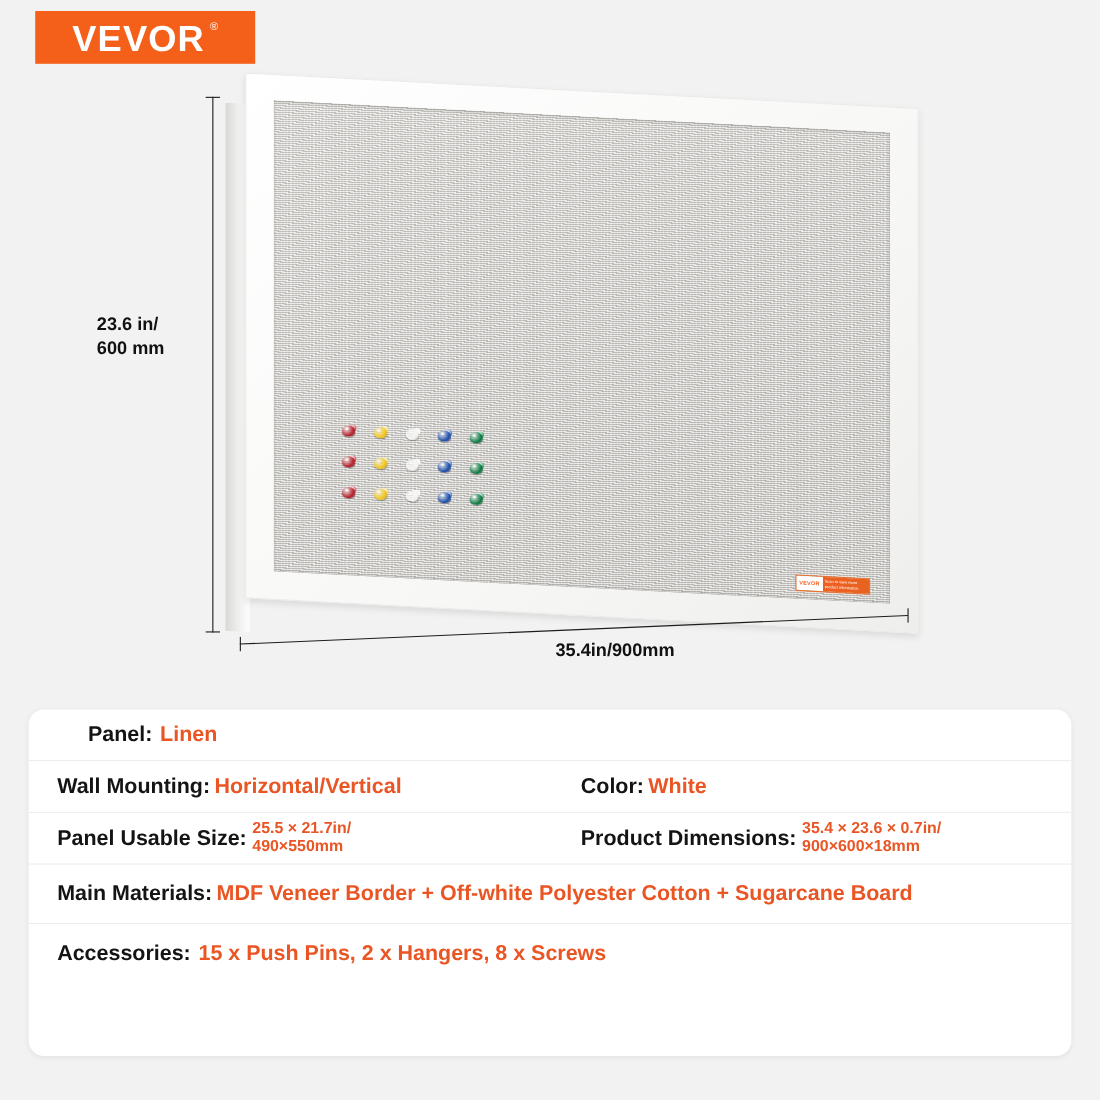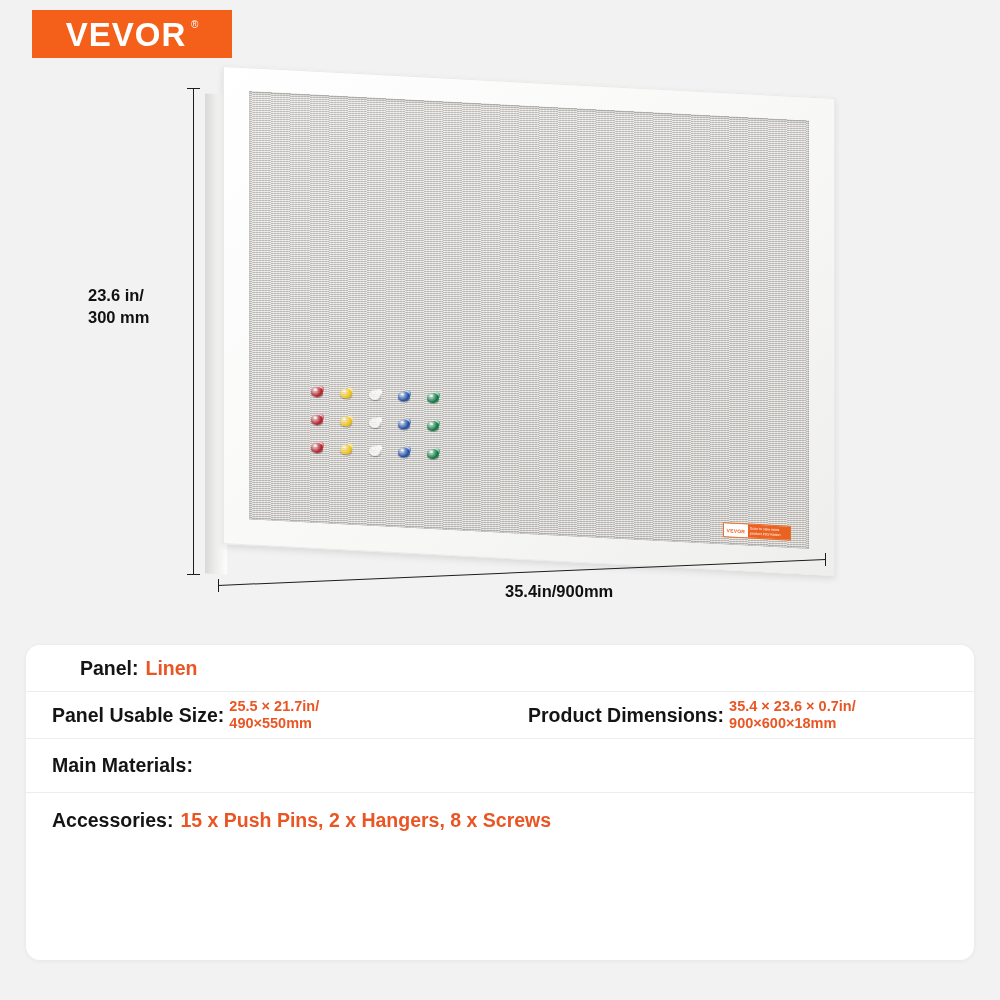--- a/index.html
+++ b/index.html
@@ -312,21 +312,21 @@
 </div>
 
 <div id="product-figure">
 
   <div id="dim-vertical-line">
     <div class="cap-top"></div>
     <div class="cap-bot"></div>
   </div>
   <div id="dim-height-label">
     <div>23.6 in/</div>
-    <div>300 mm</div>
+    <div>600 mm</div>
   </div>
 
   <div id="board-assembly">
     <div id="board-side-edge"></div>
     <div id="board-front">
       <div id="board-frame"></div>
       <div id="board-panel">
         <div id="pin-grid">
             <div class="push-pin">
               <div class="nub" style="background: radial-gradient(circle at 35% 30%, rgba(255, 255, 255, 0.75), rgb(216, 82, 90) 70%);"></div>
@@ -408,20 +408,30 @@
 
 <div id="spec-card">
 
   <div class="spec-row two-col row-h-std">
     <div class="cell right">
       <span class="lbl">Panel:</span>
       <span class="val">Linen</span>
     </div>
   </div>
 
+  <div class="spec-row two-col row-h-std">
+    <div class="cell left">
+      <span class="lbl">Wall Mounting:</span>
+      <span class="val tight">Horizontal/Vertical</span>
+    </div>
+    <div class="cell right">
+      <span class="lbl">Color:</span>
+      <span class="val tight">White</span>
+    </div>
+  </div>
 
 
   <div class="spec-row two-col row-h-dim">
     <div class="cell left">
       <span class="lbl">Panel Usable Size:</span>
       <span class="val multiline">
         <span class="l1">25.5 × 21.7in/</span>
         <span class="l2">490×550mm</span>
       </span>
     </div>
@@ -430,20 +440,21 @@
       <span class="val multiline">
         <span class="l1">35.4 × 23.6 ×  0.7in/</span>
         <span class="l2">900×600×18mm</span>
       </span>
     </div>
   </div>
 
   <div class="spec-row one-col row-h-wide">
     <div class="cell left">
       <span class="lbl">Main Materials:</span>
+      <span class="val tight">MDF Veneer Border + Off-white Polyester Cotton + Sugarcane Board</span>
     </div>
   </div>
 
   <div class="spec-row one-col row-h-wide last">
     <div class="cell left">
       <span class="lbl">Accessories:</span>
       <span class="val">15 x Push Pins,  2 x Hangers,  8 x Screws</span>
     </div>
   </div>
 

